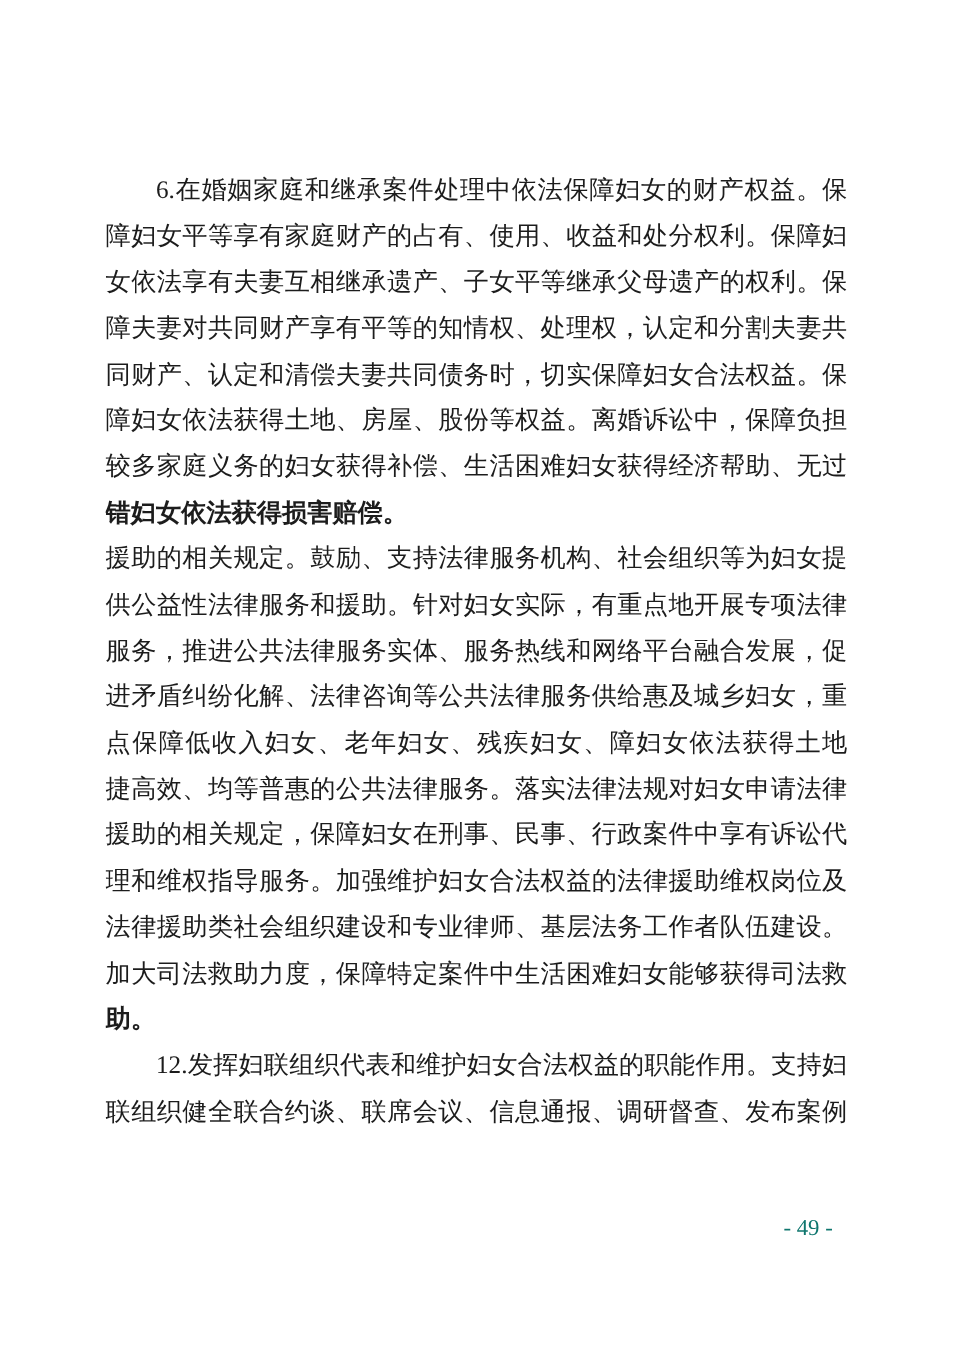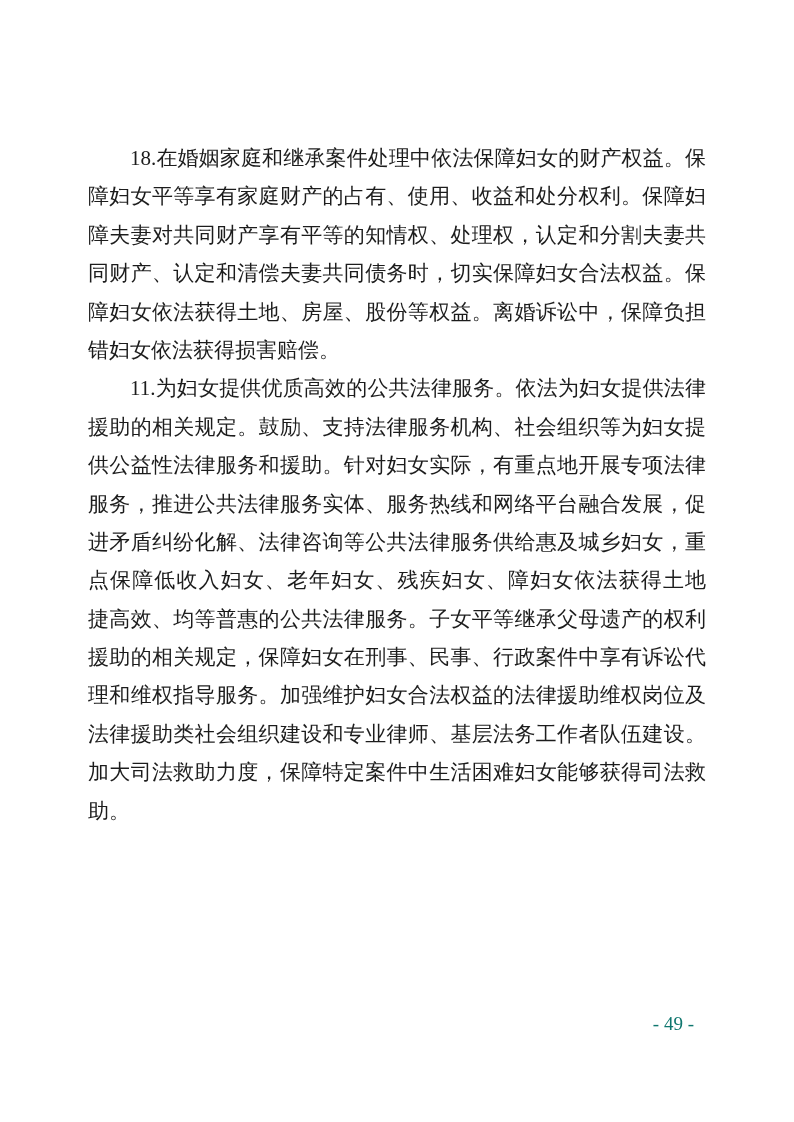--- a/index.html
+++ b/index.html
@@ -36,60 +36,66 @@
     height: 38.4px;
     overflow: hidden;
     white-space: normal;
   }
   .line.para-first {
     text-indent: 42px;
   }
   .line.para-last {
     text-align: right;
     text-align-last: left;
+    font-weight: bold;
   }
   .page-number {
     position: absolute;
     top: 1013px;
     right: 100px;
     font-size: 19px;
     line-height: 22px;
     color: #0f766e;
     font-family: "Liberation Serif", "DejaVu Serif", serif;
   }
 </style>
 </head>
 <body>
 
 <div class="page">
 
   <div class="text-block">
 
     <div class="para">
-      <div class="line para-first">18.在婚姻家庭和继承案件处理中依法保障妇女的财产权益。保</div>
+      <div class="line para-first">6.在婚姻家庭和继承案件处理中依法保障妇女的财产权益。保</div>
       <div class="line">障妇女平等享有家庭财产的占有、使用、收益和处分权利。保障妇</div>
+      <div class="line">女依法享有夫妻互相继承遗产、子女平等继承父母遗产的权利。保</div>
       <div class="line">障夫妻对共同财产享有平等的知情权、处理权，认定和分割夫妻共</div>
       <div class="line">同财产、认定和清偿夫妻共同债务时，切实保障妇女合法权益。保</div>
       <div class="line">障妇女依法获得土地、房屋、股份等权益。离婚诉讼中，保障负担</div>
+      <div class="line">较多家庭义务的妇女获得补偿、生活困难妇女获得经济帮助、无过</div>
       <div class="line para-last">错妇女依法获得损害赔偿。</div>
     </div>
 
     <div class="para">
-      <div class="line para-first">11.为妇女提供优质高效的公共法律服务。依法为妇女提供法律</div>
       <div class="line">援助的相关规定。鼓励、支持法律服务机构、社会组织等为妇女提</div>
       <div class="line">供公益性法律服务和援助。针对妇女实际，有重点地开展专项法律</div>
       <div class="line">服务，推进公共法律服务实体、服务热线和网络平台融合发展，促</div>
       <div class="line">进矛盾纠纷化解、法律咨询等公共法律服务供给惠及城乡妇女，重</div>
       <div class="line">点保障低收入妇女、老年妇女、残疾妇女、障妇女依法获得土地</div>
-      <div class="line">捷高效、均等普惠的公共法律服务。子女平等继承父母遗产的权利</div>
+      <div class="line">捷高效、均等普惠的公共法律服务。落实法律法规对妇女申请法律</div>
       <div class="line">援助的相关规定，保障妇女在刑事、民事、行政案件中享有诉讼代</div>
       <div class="line">理和维权指导服务。加强维护妇女合法权益的法律援助维权岗位及</div>
       <div class="line">法律援助类社会组织建设和专业律师、基层法务工作者队伍建设。</div>
       <div class="line">加大司法救助力度，保障特定案件中生活困难妇女能够获得司法救</div>
       <div class="line para-last">助。</div>
     </div>
 
+    <div class="para">
+      <div class="line para-first">12.发挥妇联组织代表和维护妇女合法权益的职能作用。支持妇</div>
+      <div class="line">联组织健全联合约谈、联席会议、信息通报、调研督查、发布案例</div>
+    </div>
 
   </div>
 
   <div class="page-number">- 49 -</div>
 
 </div>
 
 </body></html>

